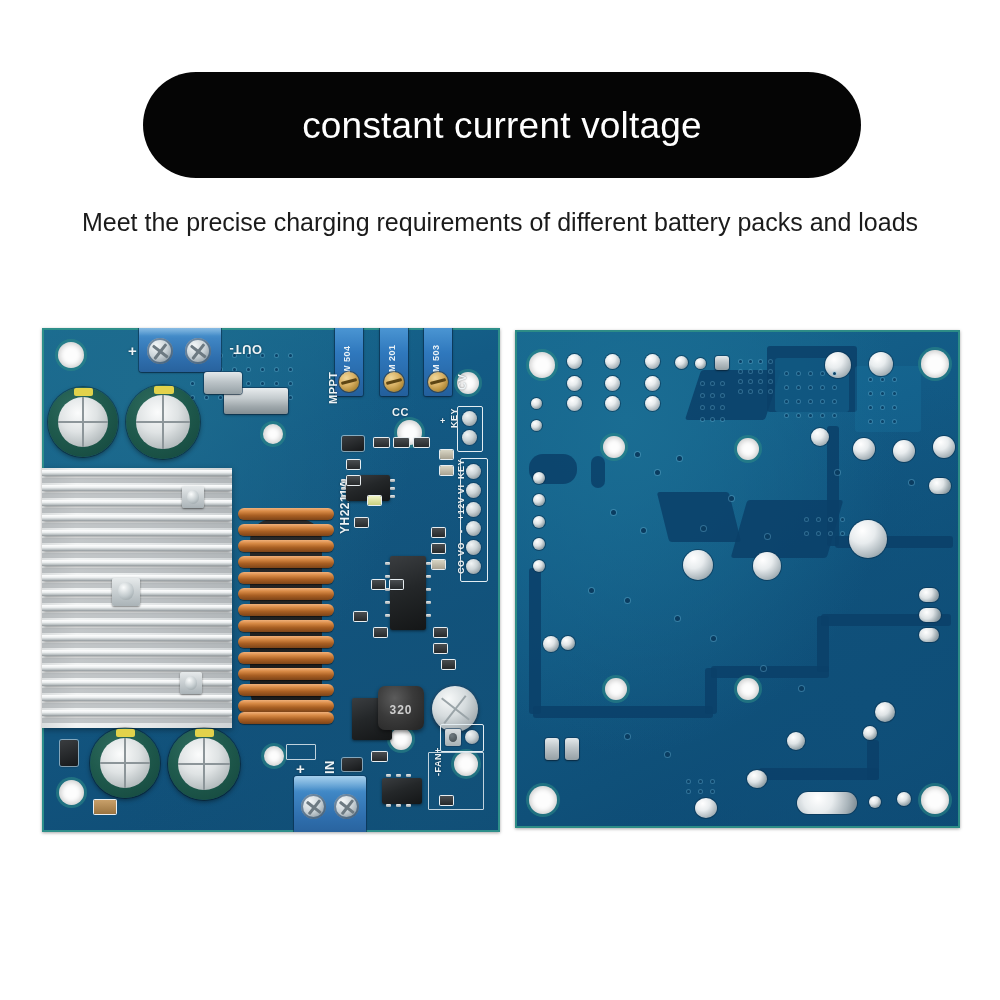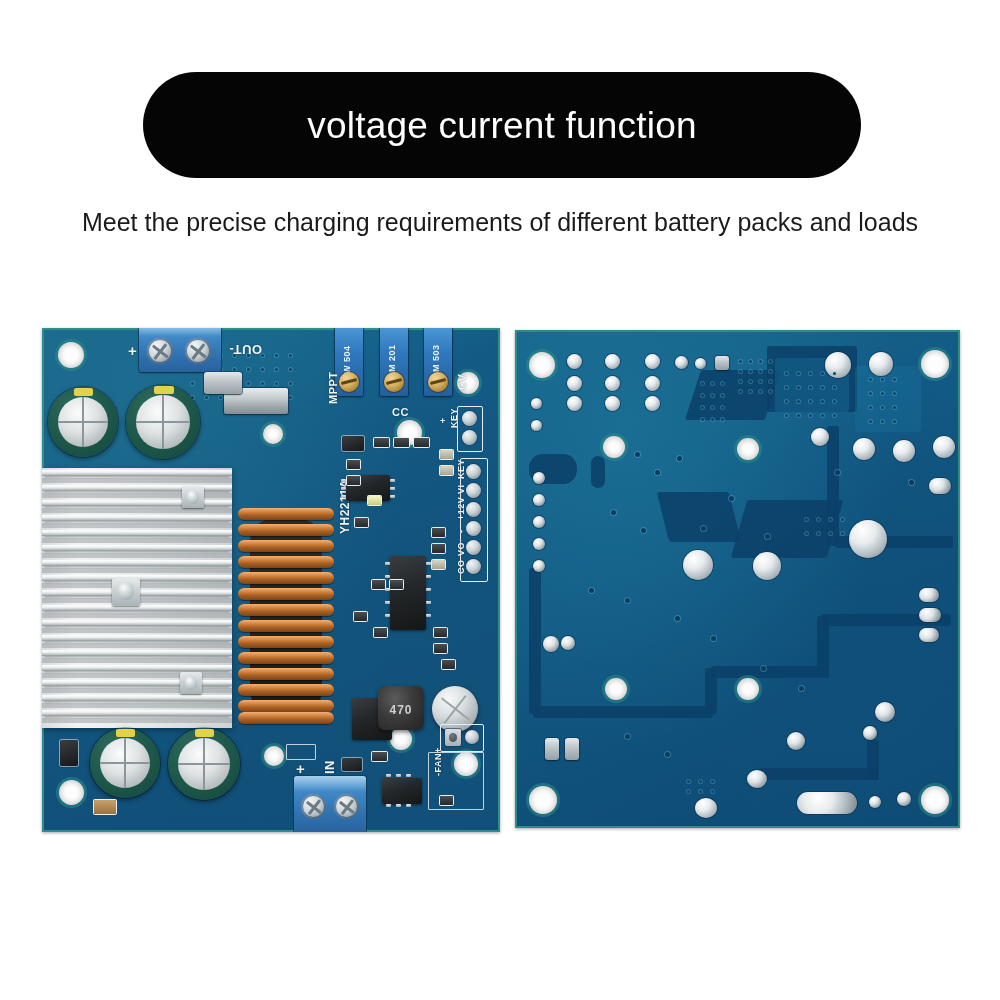--- a/index.html
+++ b/index.html
@@ -184,21 +184,21 @@
   .tact{position:absolute;border-radius:2px;
     background:linear-gradient(180deg,#d9dee0,#a8b1b5);
     box-shadow:0 0 0 1px rgba(15,55,90,.6);}
   .tact i{position:absolute;left:24%;top:24%;width:52%;height:52%;border-radius:50%;
     background:radial-gradient(circle at 36% 30%,#6f7a80,#41494e);}
 </style>
 </head>
 <body>
 
 <div id="headline-banner">
-  <div class="hl">voltage current function</div>
+  <div class="hl">constant current voltage</div>
 </div>
 
 <div id="subtitle">Meet the precise charging requirements of different battery packs and loads</div>
 
 <div class="board board-front">
 
   <div class="viafield" style="left:145px;top:22px;width:150px;height:66px;">
     <i style="left:4px;top:4px"></i>
       <i style="left:18px;top:4px"></i>
       <i style="left:32px;top:4px"></i>
@@ -390,21 +390,21 @@
     <div class="pin" style="left:4px;top:-4px"></div>
     <div class="pin" style="left:14px;top:-4px"></div>
     <div class="pin" style="left:24px;top:-4px"></div>
     <div class="pin" style="left:4px;top:26px"></div>
     <div class="pin" style="left:14px;top:26px"></div>
     <div class="pin" style="left:24px;top:26px"></div>
   </div>
   <div class="ic" style="left:310px;top:370px;width:40px;height:42px;"></div>
 
   <div class="pind" style="left:336px;top:358px;width:46px;height:44px;">
-    <span>470</span>
+    <span>320</span>
   </div>
 
   <div class="alcap" style="left:390px;top:358px;width:46px;height:46px;"></div>
 
   <div class="ecap" style="left:48px;top:400px;width:70px;height:70px;">
     <div class="top"></div>
     <div class="band" style="left:26px;top:1px;width:19px;height:8px;"></div>
   </div>
   <div class="ecap" style="left:126px;top:400px;width:72px;height:72px;">
     <div class="top"></div>

